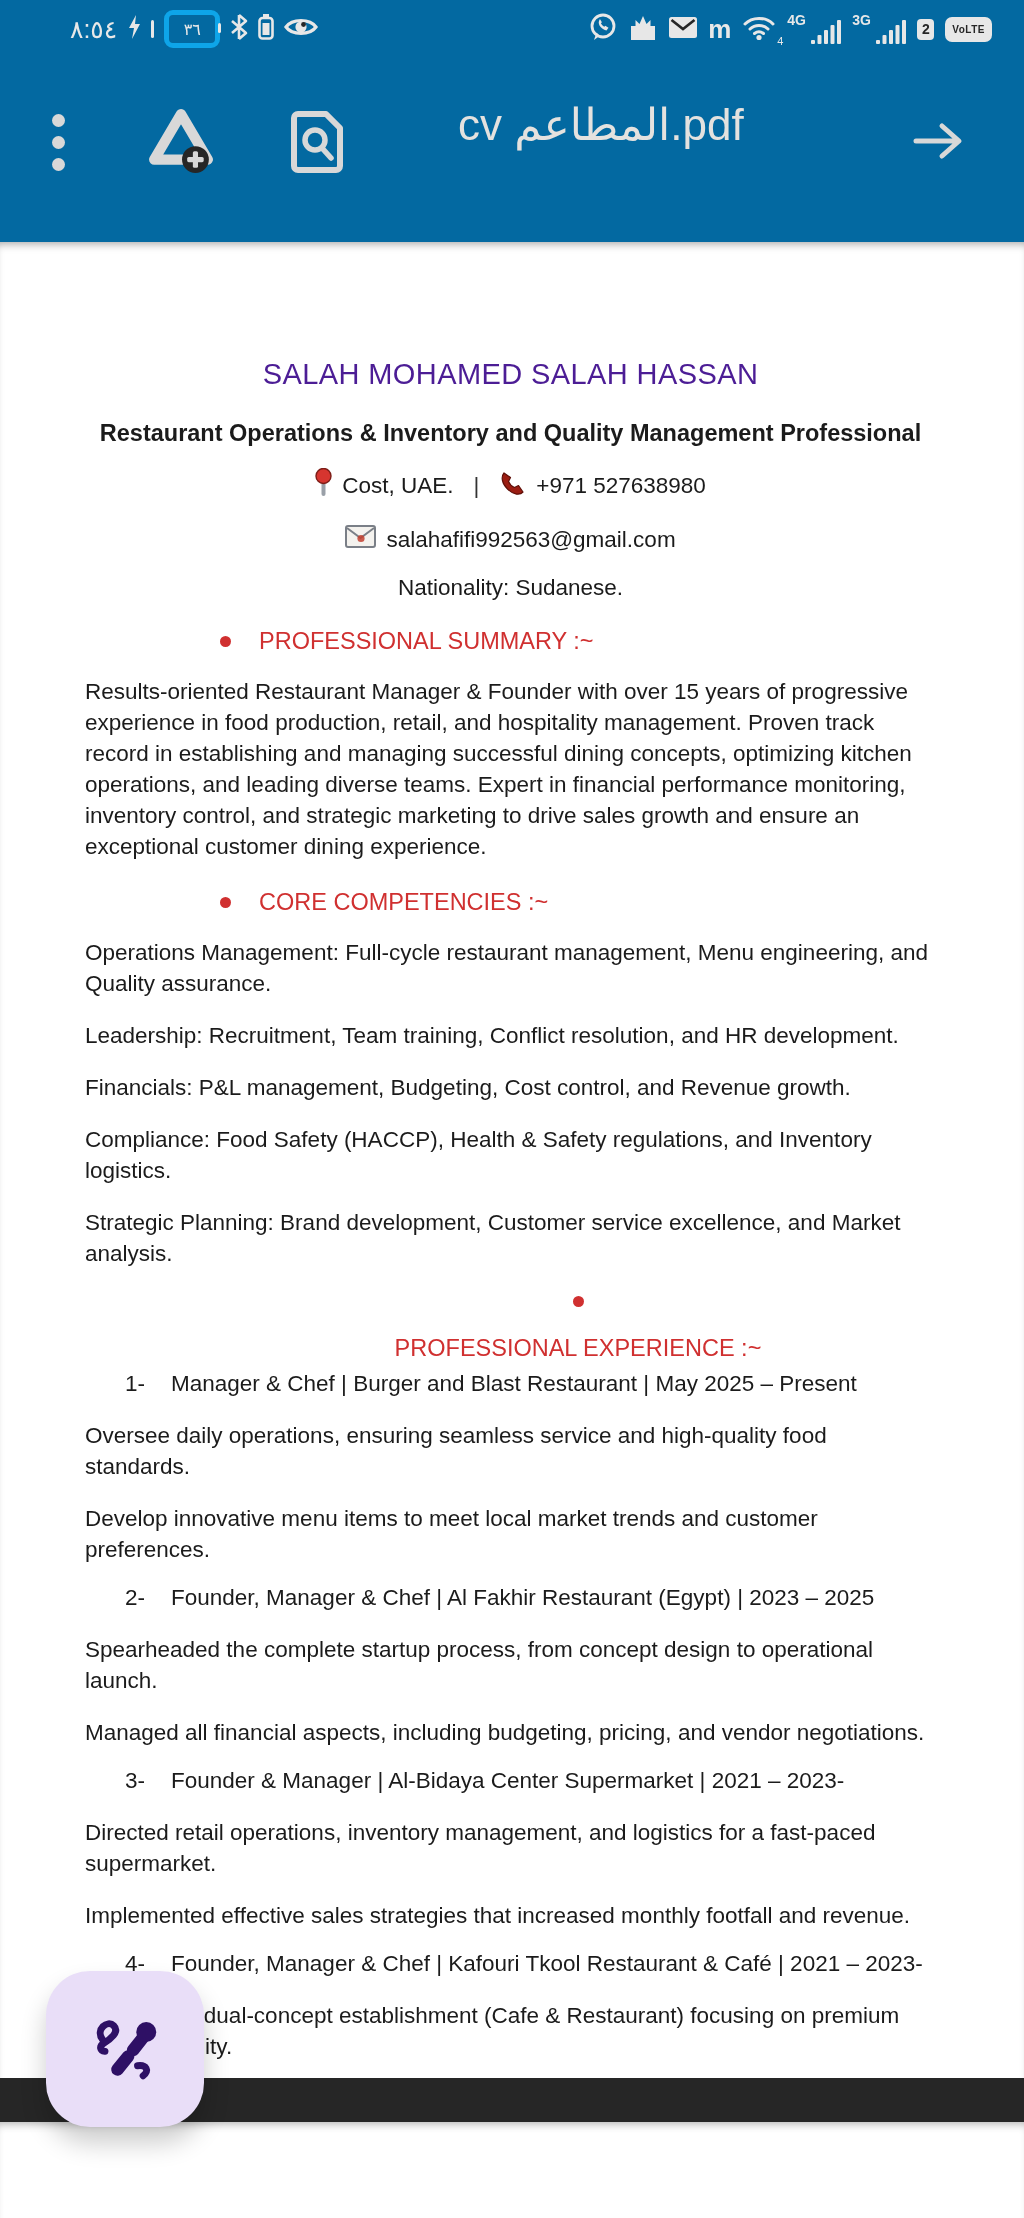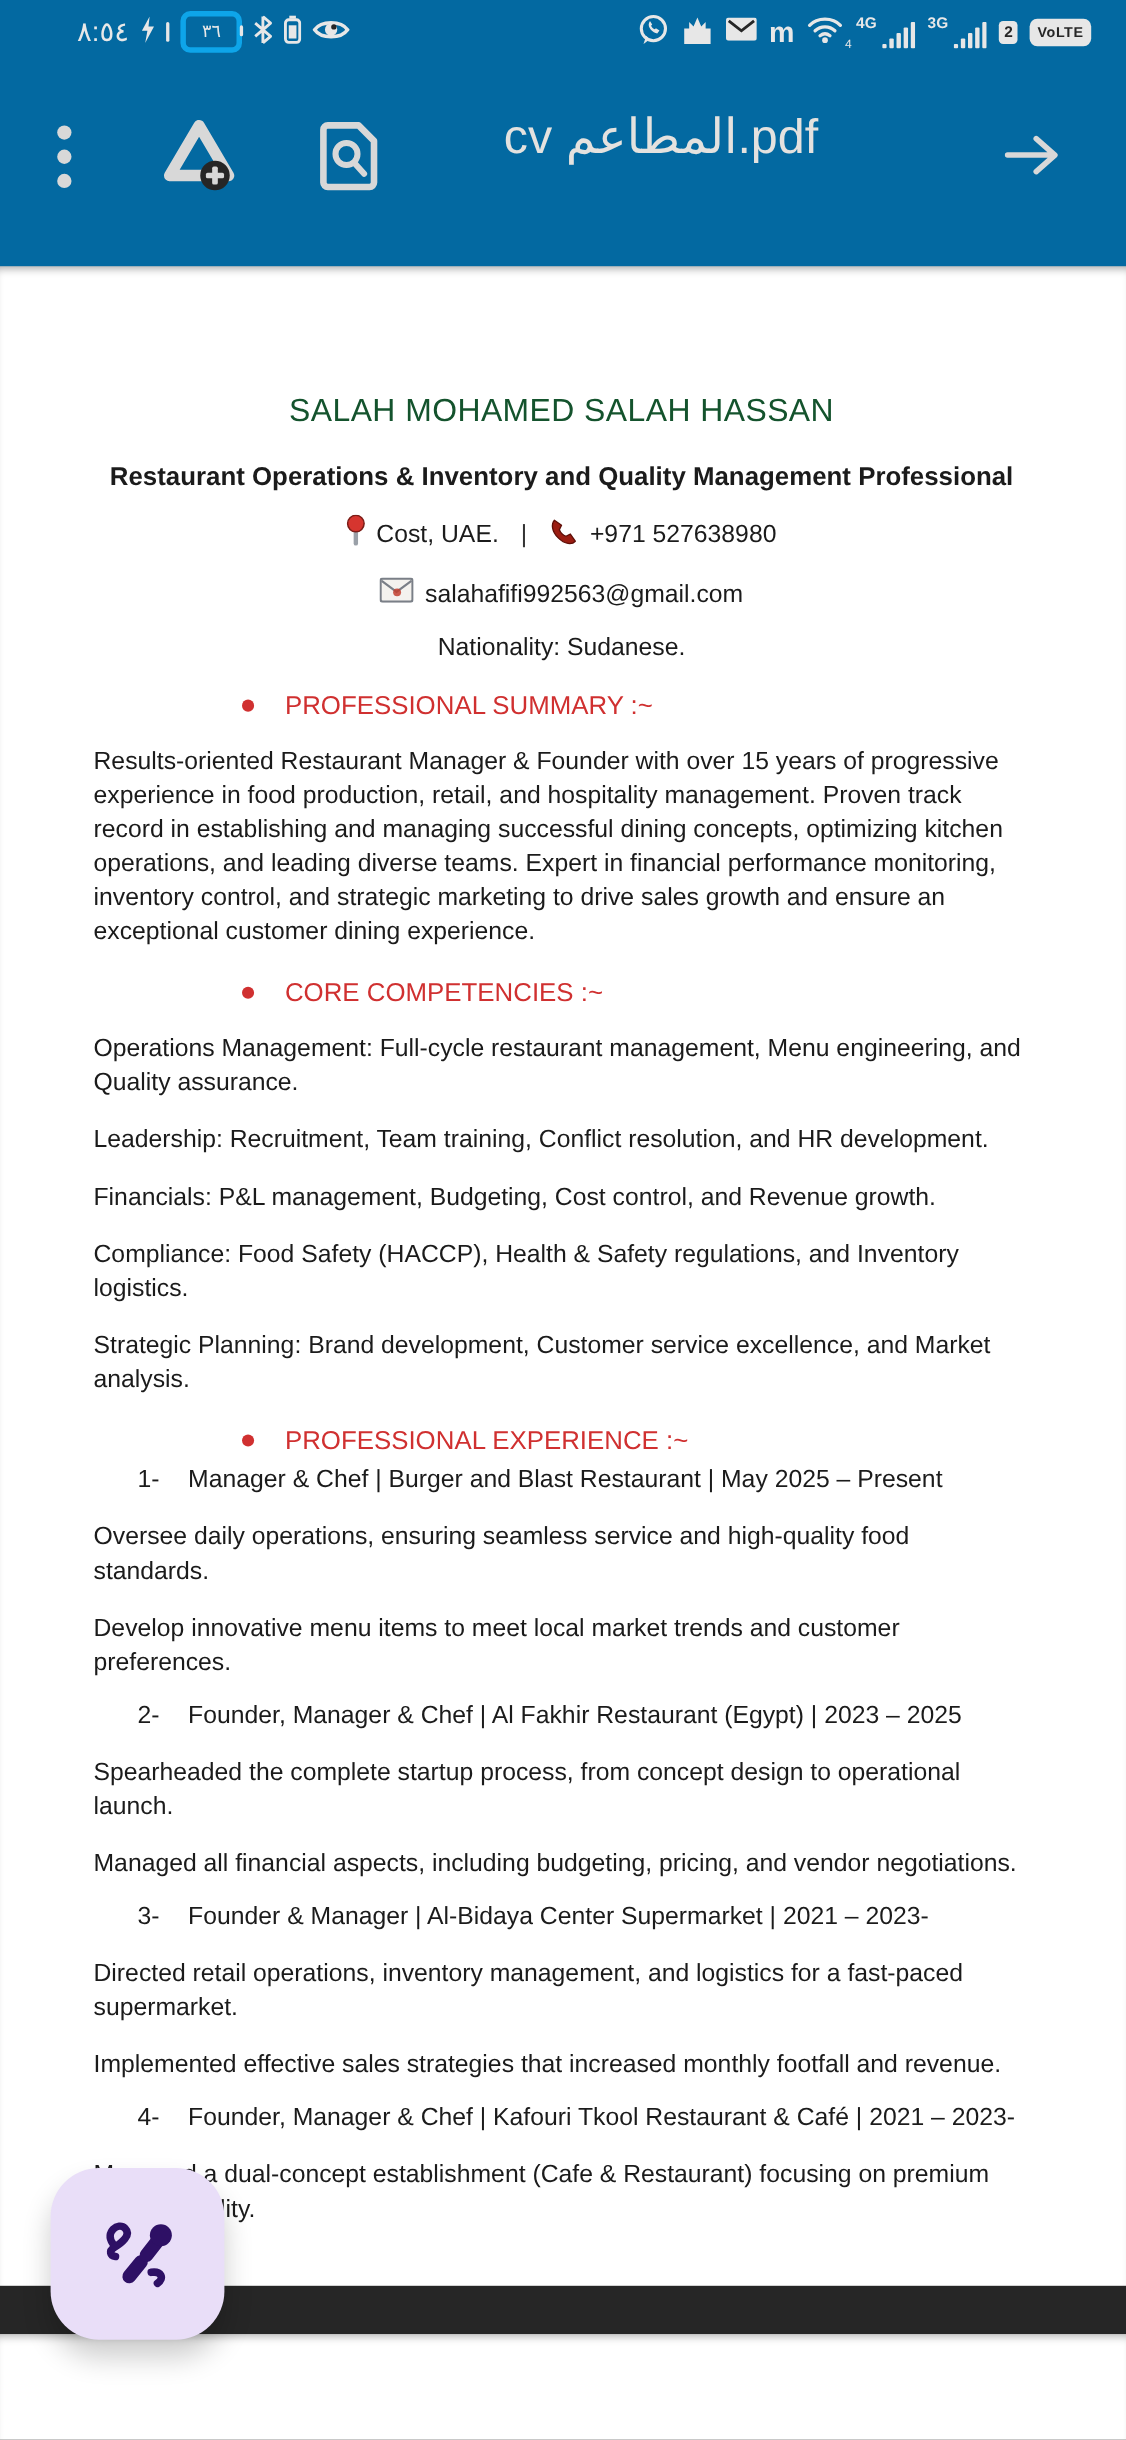--- a/index.html
+++ b/index.html
@@ -17,46 +17,46 @@
   .batt-pill::after{content:"";position:absolute;right:-6px;top:8px;width:3px;height:10px;
              background:#E7E7E7;border-radius:2px;}
   .divider-bar{width:3px;height:18px;background:#E7E7E7;border-radius:2px;}
   .m-letter{font-size:26px;font-weight:bold;line-height:1;}
   .net{position:relative;width:54px;height:34px;}
   .net .gen{position:absolute;top:0;left:0;font-size:14px;font-weight:bold;}
   .net svg{position:absolute;right:0;bottom:2px;}
   .sim2{display:flex;align-items:center;justify-content:center;width:17px;height:21px;
         background:#E7E7E7;color:#262626;font-size:14px;font-weight:bold;border-radius:4px;}
   .volte{display:flex;align-items:center;justify-content:center;height:25px;padding:0 7px;
-         background:#E7E7E7;color:#262626;font-size:13px;font-weight:bold;border-radius:7px;letter-spacing:0.5px;}
+         background:#E7E7E7;color:#262626;font-size:10px;font-weight:bold;border-radius:7px;letter-spacing:0.5px;}
   .wifi-wrap{position:relative;}
   .wifi-sub{position:absolute;right:-7px;bottom:-2px;font-size:11px;color:#E7E7E7;}
   
   .toolbar{position:absolute;top:52px;left:0;right:0;height:190px;color:#D8D8D8;}
   .dots{position:absolute;left:52px;top:62px;display:flex;flex-direction:column;gap:9px;cursor:pointer;}
   .dots i{width:13px;height:13px;border-radius:50%;background:#D8D8D8;}
   .tb-drive{position:absolute;left:148px;top:56px;cursor:pointer;}
   .tb-find{position:absolute;left:290px;top:58px;cursor:pointer;}
   .tb-title{position:absolute;left:458px;top:44px;font-size:44px;line-height:58px;color:#E4E2DF;white-space:nowrap;}
   .tb-arrow{position:absolute;left:912px;top:68px;cursor:pointer;}
   
   .page1{height:1836px;background:#ffffff;box-sizing:border-box;
          padding:116px 88px 0 85px;color:#1b1b1b;overflow:hidden;
          box-shadow:inset 0 7px 8px -5px rgba(0,0,0,0.35);}
-  .doc-name{text-align:center;color:#14532d;font-size:29px;letter-spacing:0.4px;}
+  .doc-name{text-align:center;color:#4c1d95;font-size:29px;letter-spacing:0.4px;}
   .doc-subtitle{text-align:center;font-size:23.5px;margin-top:29px;font-weight:bold;}
   .contact-row{display:flex;justify-content:center;align-items:center;gap:10px;
                margin-top:21px;font-size:22.5px;}
   .contact-row .sep{margin:0 10px;color:#333;}
   .section-heading{display:flex;align-items:center;gap:28px;margin:27px 0 0 135px;
                    color:#D03030;font-size:23.5px;}
   .bullet{width:11px;height:11px;border-radius:50%;background:#D03030;flex:0 0 auto;}
   p.body{font-size:22.5px;line-height:31px;margin:21px 0 0 0;}
   .entry-title{display:flex;gap:26px;margin:17px 0 0 40px;font-size:22.5px;line-height:31px;}
-  .exp-head{margin-top:27px;}
+  .exp-head{margin-top:27px;flex-direction:column;}
   .exp-head + .entry-title{margin-top:6px;}
   
   .page-gap{height:44px;background:#262626;}
   .page2{height:96px;background:#ffffff;box-shadow:inset 0 7px 8px -5px rgba(0,0,0,0.3);}
   
   .fab{position:absolute;left:46px;top:1971px;width:158px;height:156px;border-radius:44px;
        background:#E9DEF8;display:flex;align-items:center;justify-content:center;
        box-shadow:0 16px 26px rgba(0,0,0,0.20);cursor:pointer;z-index:5;}
 </style>
 </head>

